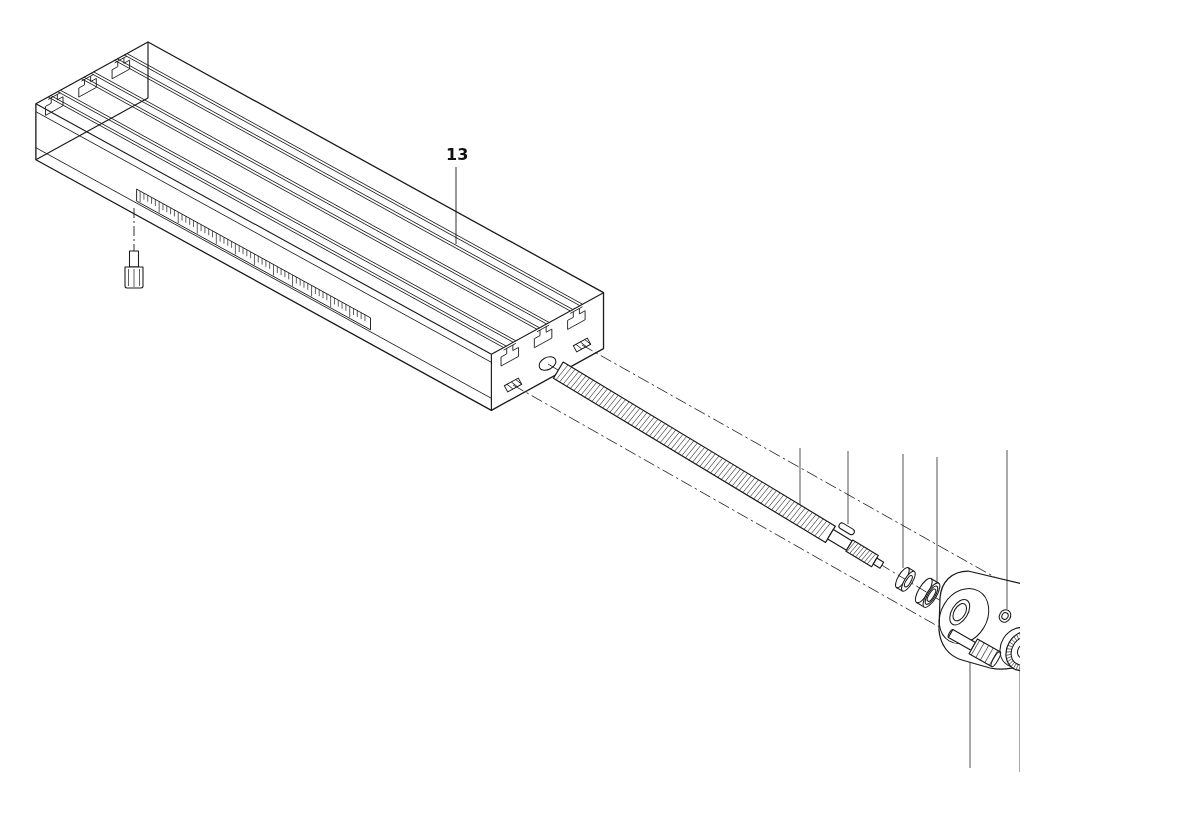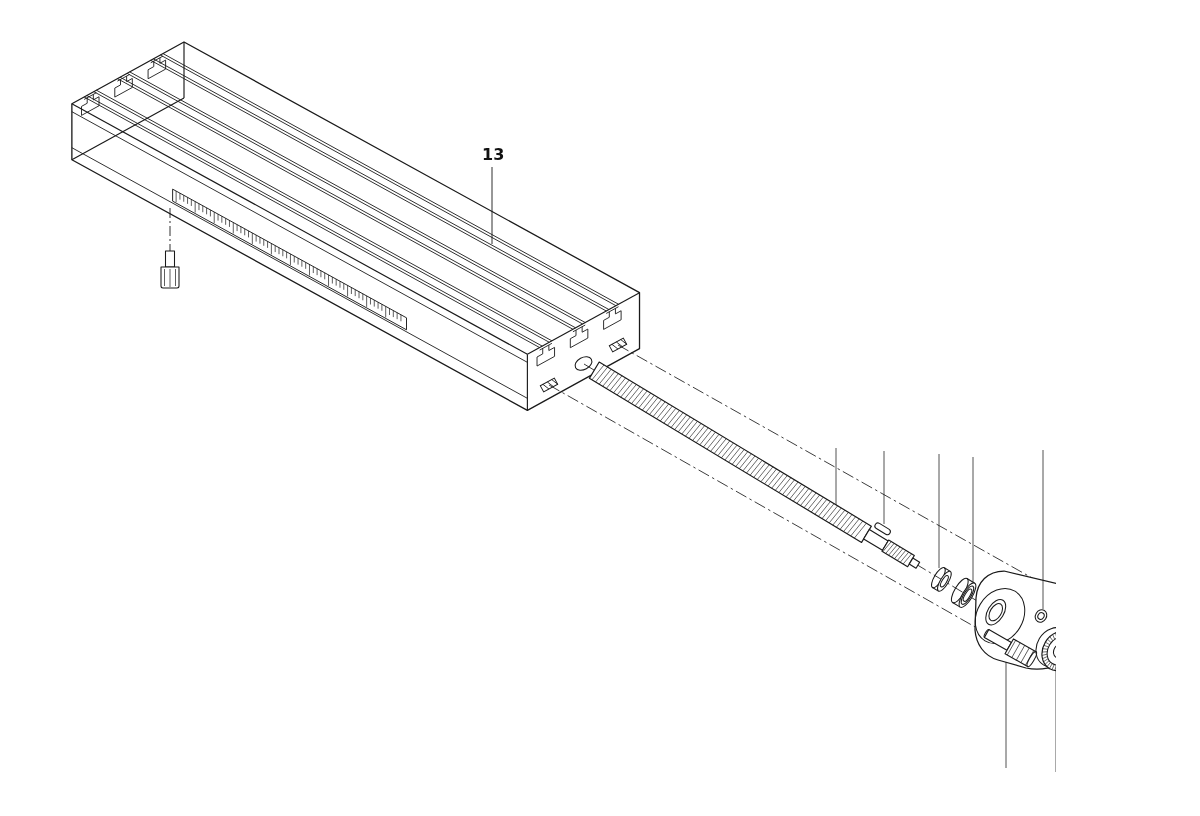--- a/index.html
+++ b/index.html
@@ -1,16 +1,16 @@
 <!DOCTYPE html>
 <html><head>
 <meta charset="utf-8">
 <style>
   html,body{margin:0;padding:0;background:#fff;}
-  .canvas{position:relative;width:1020px;height:816px;background:#fff;overflow:hidden;margin-left:36px;}
+  .canvas{position:relative;width:1020px;height:816px;background:#fff;overflow:hidden;}
   svg{display:block;}
   .part-label{font:bold 16px "DejaVu Sans", sans-serif;fill:#111;}
 </style>
 </head>
 <body>
 
 <div class="canvas">
   <svg id="diagram" width="1200" height="816" viewBox="0 0 1200 816">
     <g id="g-table">
         <path d="M148,42 L603.52,292.64 L603.52,348.64 L491.392,410.336 L35.872,159.696 L35.872,103.696 Z" fill="#fff" stroke="#1a1a1a" stroke-width="1.3" stroke-linejoin="round"></path>

